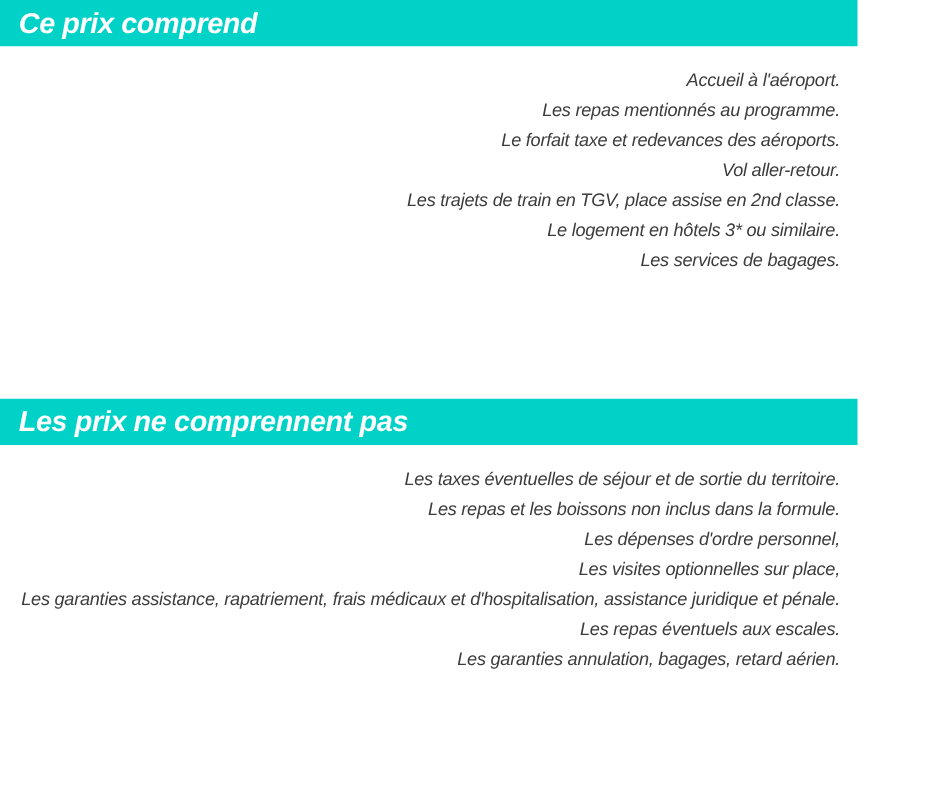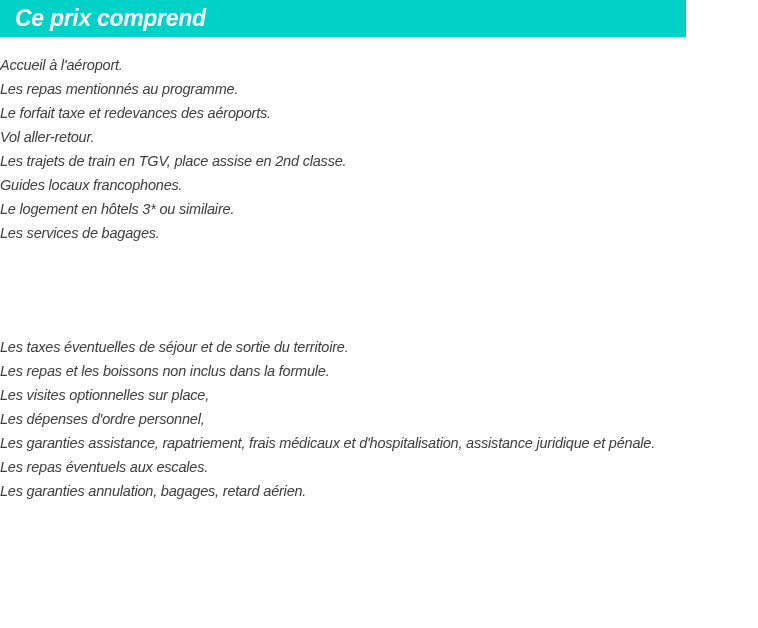--- a/index.html
+++ b/index.html
@@ -34,20 +34,21 @@
       font-weight: bold;
       font-size: 23px;
       letter-spacing: -0.3px;
       line-height: 37px;
       margin: 0;
     }
     .item-list {
       list-style: none;
       margin: 0;
       padding: 16px 0 0 0;
+      text-align: right;
     }
     .item-list li {
       color: #3c3c3c;
       font-style: italic;
       font-size: 14.5px;
       line-height: 24px;
       letter-spacing: -0.2px;
       padding-right: 14px;
     }
   </style>
@@ -57,29 +58,31 @@
 <div class="section" id="section-included">
   <div class="section-header">
     <h2 class="section-title">Ce prix comprend</h2>
   </div>
   <ul class="item-list">
     <li>Accueil à l'aéroport.</li>
     <li>Les repas mentionnés au programme.</li>
     <li>Le forfait taxe et redevances des aéroports.</li>
     <li>Vol aller-retour.</li>
     <li>Les trajets de train en TGV, place assise en 2nd classe.</li>
-    <li>Guides locaux francophones.</li>
     <li>Le logement en hôtels 3* ou similaire.</li>
     <li>Les services de bagages.</li>
   </ul>
 </div>
 
 <div class="section" id="section-excluded">
+  <div class="section-header">
+    <h2 class="section-title">Les prix ne comprennent pas</h2>
+  </div>
   <ul class="item-list">
     <li>Les taxes éventuelles de séjour et de sortie du territoire.</li>
     <li>Les repas et les boissons non inclus dans la formule.</li>
+    <li>Les dépenses d'ordre personnel,</li>
     <li>Les visites optionnelles sur place,</li>
-    <li>Les dépenses d'ordre personnel,</li>
     <li>Les garanties assistance, rapatriement, frais médicaux et d'hospitalisation, assistance juridique et pénale.</li>
     <li>Les repas éventuels aux escales.</li>
     <li>Les garanties annulation, bagages, retard aérien.</li>
   </ul>
 </div>
 
 </body></html>

